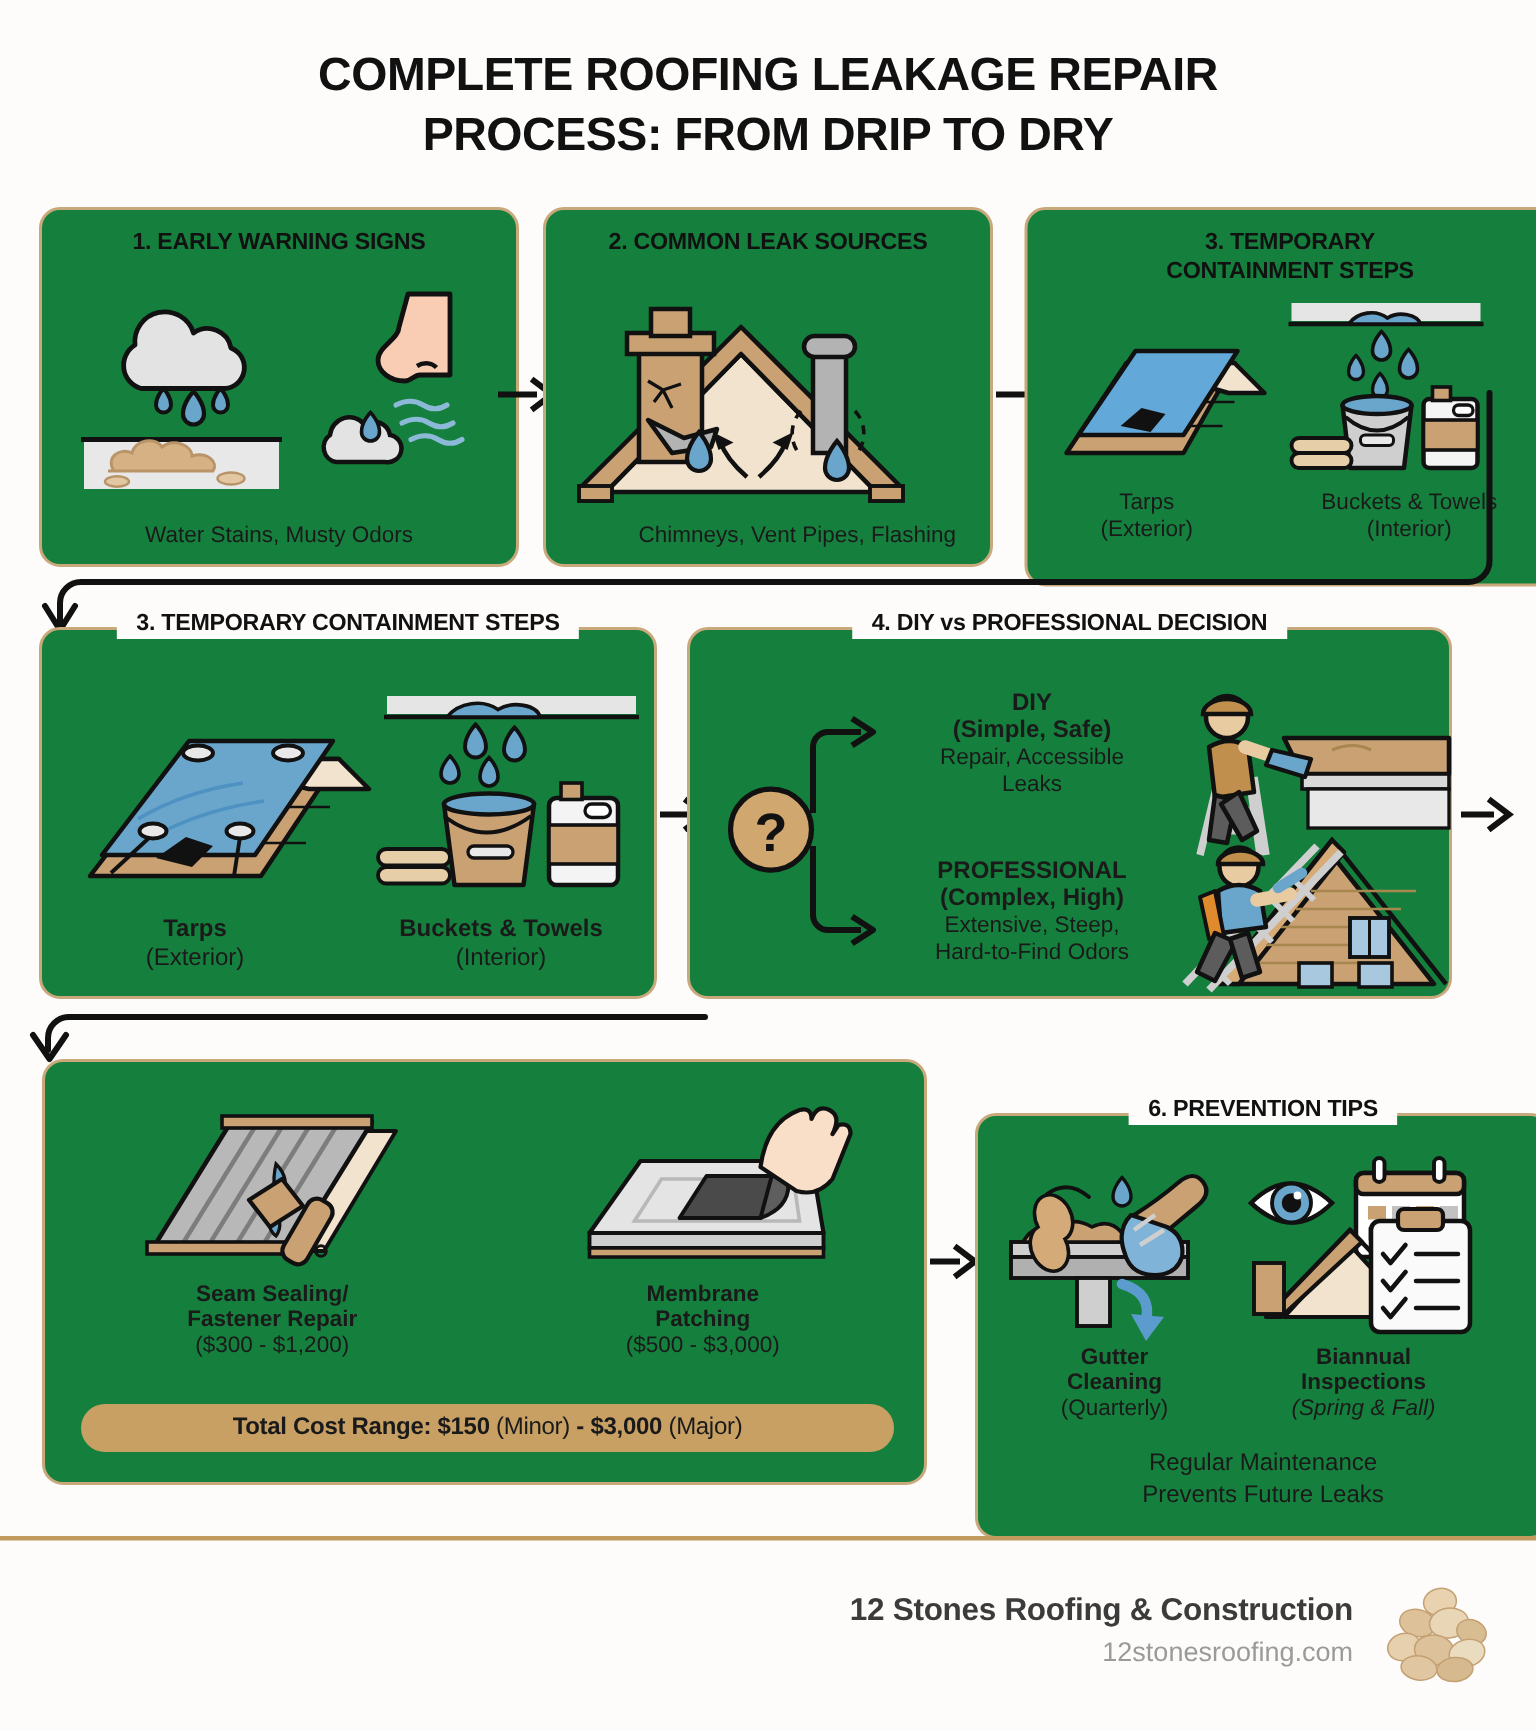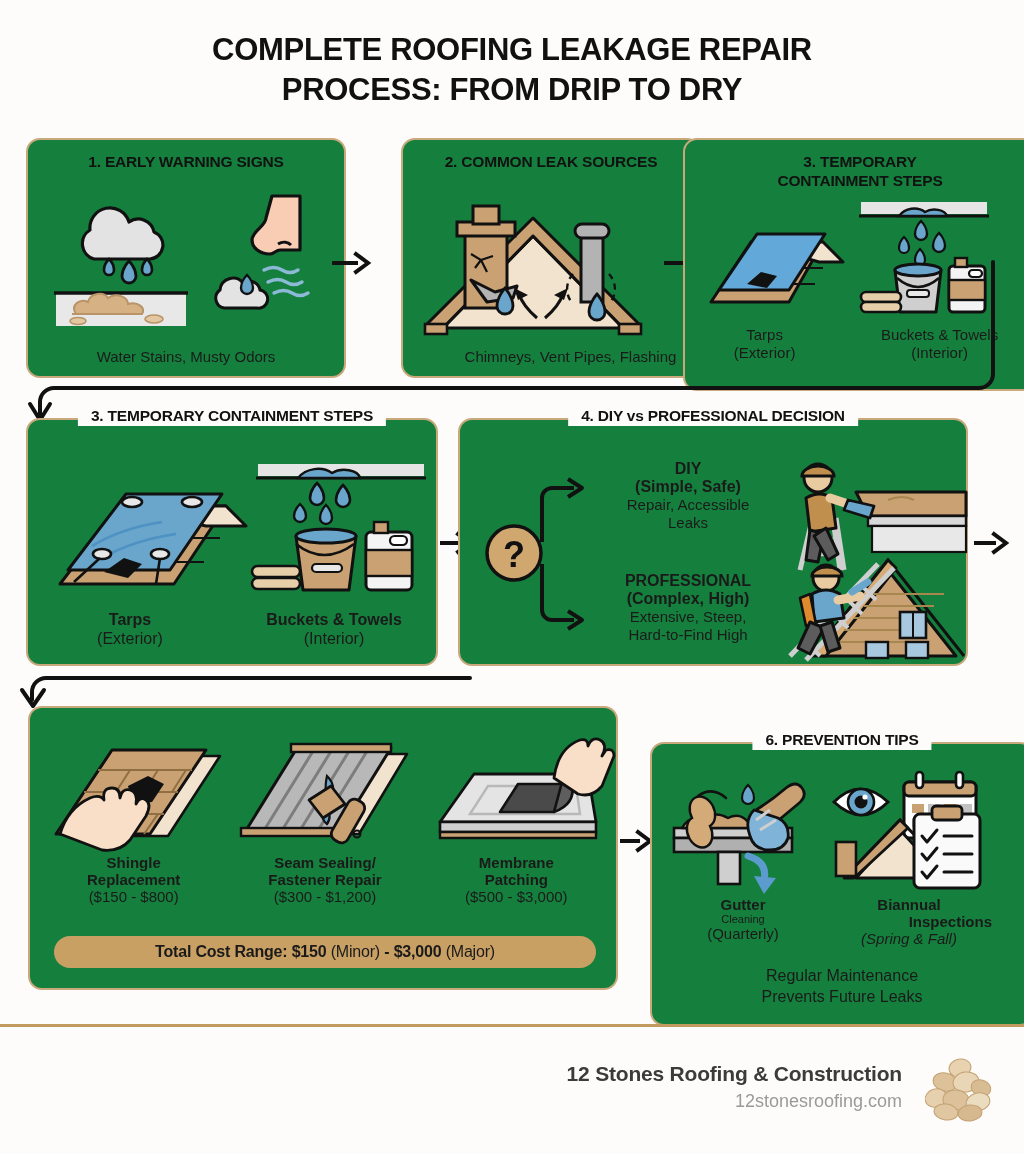--- a/index.html
+++ b/index.html
@@ -105,21 +105,21 @@
     <div class="caption" style="position:absolute; left:0; top:208px; width:100%;">Water Stains, Musty Odors</div>
   </div>
 
   <div class="conn" style="left:330px; top:250px;">
     <svg width="40" height="26" viewBox="0 0 40 26">
       <line x1="2" y1="13" x2="28" y2="13" stroke="#111" stroke-width="4"></line>
       <path d="M26 4 L38 13 L26 22" fill="none" stroke="#111" stroke-width="4" stroke-linecap="square"></path>
     </svg>
   </div>
 
-  <div class="panel" style="left:362px; top:138px; width:300px; height:240px;margin-left:39px;">
+  <div class="panel" style="left:362px; top:138px; width:300px; height:240px;">
     <div class="panel-title ptitle-in">2. COMMON LEAK SOURCES</div>
 
     <div class="art" style="left:10px; top:48px;">
       <svg width="278" height="148" viewBox="0 0 278 148">
 
         <g>
           <path d="M30 140 L120 48 L210 140 z" fill="#f2e3cf" stroke="#111" stroke-width="3"></path>
           <path d="M14 136 L120 30 L226 136 L214 144 L120 48 L26 144 z" fill="#c9a173" stroke="#111" stroke-width="3" stroke-linejoin="round"></path>
           <path d="M26 144 L120 48 L214 144" fill="none" stroke="#111" stroke-width="2"></path>
           <rect x="12" y="136" width="22" height="10" fill="#c9a173" stroke="#111" stroke-width="2.6"></rect>
@@ -320,21 +320,21 @@
       <div style="font-size:16px; font-weight:bold;">DIY</div>
       <div style="font-size:16px; font-weight:bold;">(Simple, Safe)</div>
       <div style="font-size:15px; line-height:1.2;">Repair, Accessible</div>
       <div style="font-size:15px; line-height:1.2;">Leaks</div>
     </div>
 
     <div style="position:absolute; left:130px; top:152px; width:196px; text-align:center;">
       <div style="font-size:16px; font-weight:bold;">PROFESSIONAL</div>
       <div style="font-size:16px; font-weight:bold;">(Complex, High)</div>
       <div style="font-size:15px; line-height:1.2;">Extensive, Steep,</div>
-      <div style="font-size:15px; line-height:1.2;">Hard-to-Find High</div>
+      <div style="font-size:15px; line-height:1.2;">Hard-to-Find Odors</div>
     </div>
 
     <div class="art" style="left:288px; top:22px;">
       <svg width="218" height="222" viewBox="0 0 218 222">
 
         <g>
           <path d="M108 50 L218 50 L218 74 L120 74 z" fill="#c9a173" stroke="#111" stroke-width="3" stroke-linejoin="round"></path>
           <rect x="120" y="74" width="98" height="10" fill="#d9d9d9" stroke="#111" stroke-width="2.4"></rect>
           <rect x="124" y="84" width="94" height="26" fill="#e8e8e8" stroke="#111" stroke-width="2.2"></rect>
           <path d="M140 58 q14 -6 26 0" fill="none" stroke="#a8874f" stroke-width="2"></path>
@@ -393,38 +393,20 @@
     <svg width="460" height="60" viewBox="0 0 460 60">
       <path d="M458 22 L34 22 a14 14 0 0 0 -14 14 L20 44" fill="none" stroke="#111" stroke-width="4" stroke-linecap="round"></path>
       <path d="M10 34 L21 50 L32 34" fill="none" stroke="#111" stroke-width="4" stroke-linecap="round" stroke-linejoin="round"></path>
     </svg>
   </div>
 
   <div class="panel" style="left:28px; top:706px; width:590px; height:284px;">
 
     <div class="flexrow" style="position:absolute; left:8px; top:22px; width:574px;">
 
-      <div style="flex:1; text-align:center;">
-        <svg width="180" height="118" viewBox="0 0 180 118" style="margin:0 auto;">
-          <path d="M34 106 L86 26 L176 26 L124 106 z" fill="#f2e3cf" stroke="#111" stroke-width="2.6" stroke-linejoin="round"></path>
-          <path d="M12 104 L68 20 L162 20 L106 104 z" fill="#c9a173" stroke="#111" stroke-width="3" stroke-linejoin="round"></path>
-          <g stroke="#8f6e42" stroke-width="2">
-            <path d="M26 84 L120 84 M40 62 L134 62 M54 40 L148 40"></path>
-            <path d="M44 104 L58 84 M72 104 L86 84 M100 104 L114 84
-                     M58 84 L72 62 M86 84 L100 62
-                     M72 62 L86 40 M100 62 L114 40 M128 62 L142 40"></path>
-          </g>
-          <path d="M84 56 l20 -10 l16 8 l-12 18 l-20 2 z" fill="#111"></path>
-
-          <path d="M16 104 q8 -26 30 -36 q10 -4 14 2 q-2 -12 8 -12 q8 0 8 10 q2 -10 10 -8 q8 2 6 14 q4 -8 10 -4 q6 4 0 16 l-16 24 q-10 12 -28 10 z" fill="#fadfc8" stroke="#111" stroke-width="2.8" stroke-linejoin="round"></path>
-        </svg>
-        <div style="font-size:15px; font-weight:bold; margin-top:6px;">Shingle</div>
-        <div style="font-size:15px; font-weight:bold;">Replacement</div>
-        <div style="font-size:15px;">($150 - $800)</div>
-      </div>
 
       <div style="flex:1; text-align:center;">
         <svg width="180" height="118" viewBox="0 0 180 118" style="margin:0 auto;">
           <path d="M44 104 L96 24 L172 24 L124 104 z" fill="#f2e3cf" stroke="#111" stroke-width="2.6" stroke-linejoin="round"></path>
           <path d="M10 102 L62 18 L156 18 L104 102 z" fill="#b8b8b8" stroke="#111" stroke-width="3" stroke-linejoin="round"></path>
           <g stroke="#7d7d7d" stroke-width="3">
             <path d="M28 102 L80 18 M46 102 L98 18 M64 102 L116 18 M82 102 L134 18"></path>
           </g>
           <rect x="56" y="14" width="100" height="8" fill="#c9a173" stroke="#111" stroke-width="2.4"></rect>
           <rect x="6" y="98" width="102" height="8" fill="#c9a173" stroke="#111" stroke-width="2.4"></rect>
@@ -489,21 +471,21 @@
           <path d="M80 32 c0 -7 6 -13 6 -13 s6 6 6 13 a6 6 0 0 1 -12 0z" fill="#6aa5cc" stroke="#111" stroke-width="2.2"></path>
 
           <path d="M108 62 q-14 -8 -14 -18 q16 -10 30 -22 q10 -8 16 0 q6 8 -4 16 l-24 20z" fill="#c9a173" stroke="#111" stroke-width="2.8" stroke-linejoin="round"></path>
           <path d="M92 44 q-10 10 -4 26 q4 14 20 14 q14 0 18 -12 q2 -14 -10 -20 z" fill="#7fb3d8" stroke="#111" stroke-width="2.8" stroke-linejoin="round"></path>
           <path d="M94 54 l14 -10 M98 64 l16 -10" stroke="#cfcfcf" stroke-width="3"></path>
 
           <path d="M86 90 q20 6 16 24" fill="none" stroke="#5b9bcd" stroke-width="7" stroke-linecap="round"></path>
           <path d="M92 110 l10 18 l12 -16" fill="#5b9bcd"></path>
         </svg>
         <div style="font-size:15px; font-weight:bold; margin-top:4px;">Gutter</div>
-        <div style="font-size:11px; font-weight:normal;">Cleaning</div>
+        <div style="font-size:15px; font-weight:bold;">Cleaning</div>
         <div style="font-size:15px;">(Quarterly)</div>
       </div>
 
       <div style="flex:1; text-align:center;">
         <svg width="162" height="126" viewBox="0 0 162 126" style="margin:0 auto;">
 
           <g>
             <path d="M6 36 q26 -26 54 0 q-26 26 -54 0z" fill="#fff" stroke="#111" stroke-width="3"></path>
             <circle cx="33" cy="36" r="13" fill="#6aa5cc" stroke="#111" stroke-width="2.6"></circle>
             <circle cx="33" cy="36" r="6.5" fill="#111"></circle>
@@ -541,21 +523,21 @@
               <path d="M94 70 l5 6 l10 -12"></path>
               <path d="M94 88 l5 6 l10 -12"></path>
               <path d="M94 106 l5 6 l10 -12"></path>
             </g>
             <g stroke="#111" stroke-width="3" stroke-linecap="round">
               <path d="M116 70 L144 70 M116 88 L144 88 M116 106 L144 106"></path>
             </g>
           </g>
         </svg>
         <div style="font-size:15px; font-weight:bold; margin-top:4px;">Biannual</div>
-        <div style="font-size:15px; font-weight:bold;text-align:right;">Inspections</div>
+        <div style="font-size:15px; font-weight:bold;">Inspections</div>
         <div style="font-size:15px;font-style:italic;">(Spring &amp; Fall)</div>
       </div>
     </div>
 
     <div style="position:absolute; left:0; top:222px; width:100%; text-align:center;">
       <div style="font-size:16px; line-height:1.3;">Regular Maintenance</div>
       <div style="font-size:16px; line-height:1.3;">Prevents Future Leaks</div>
     </div>
   </div>
 

